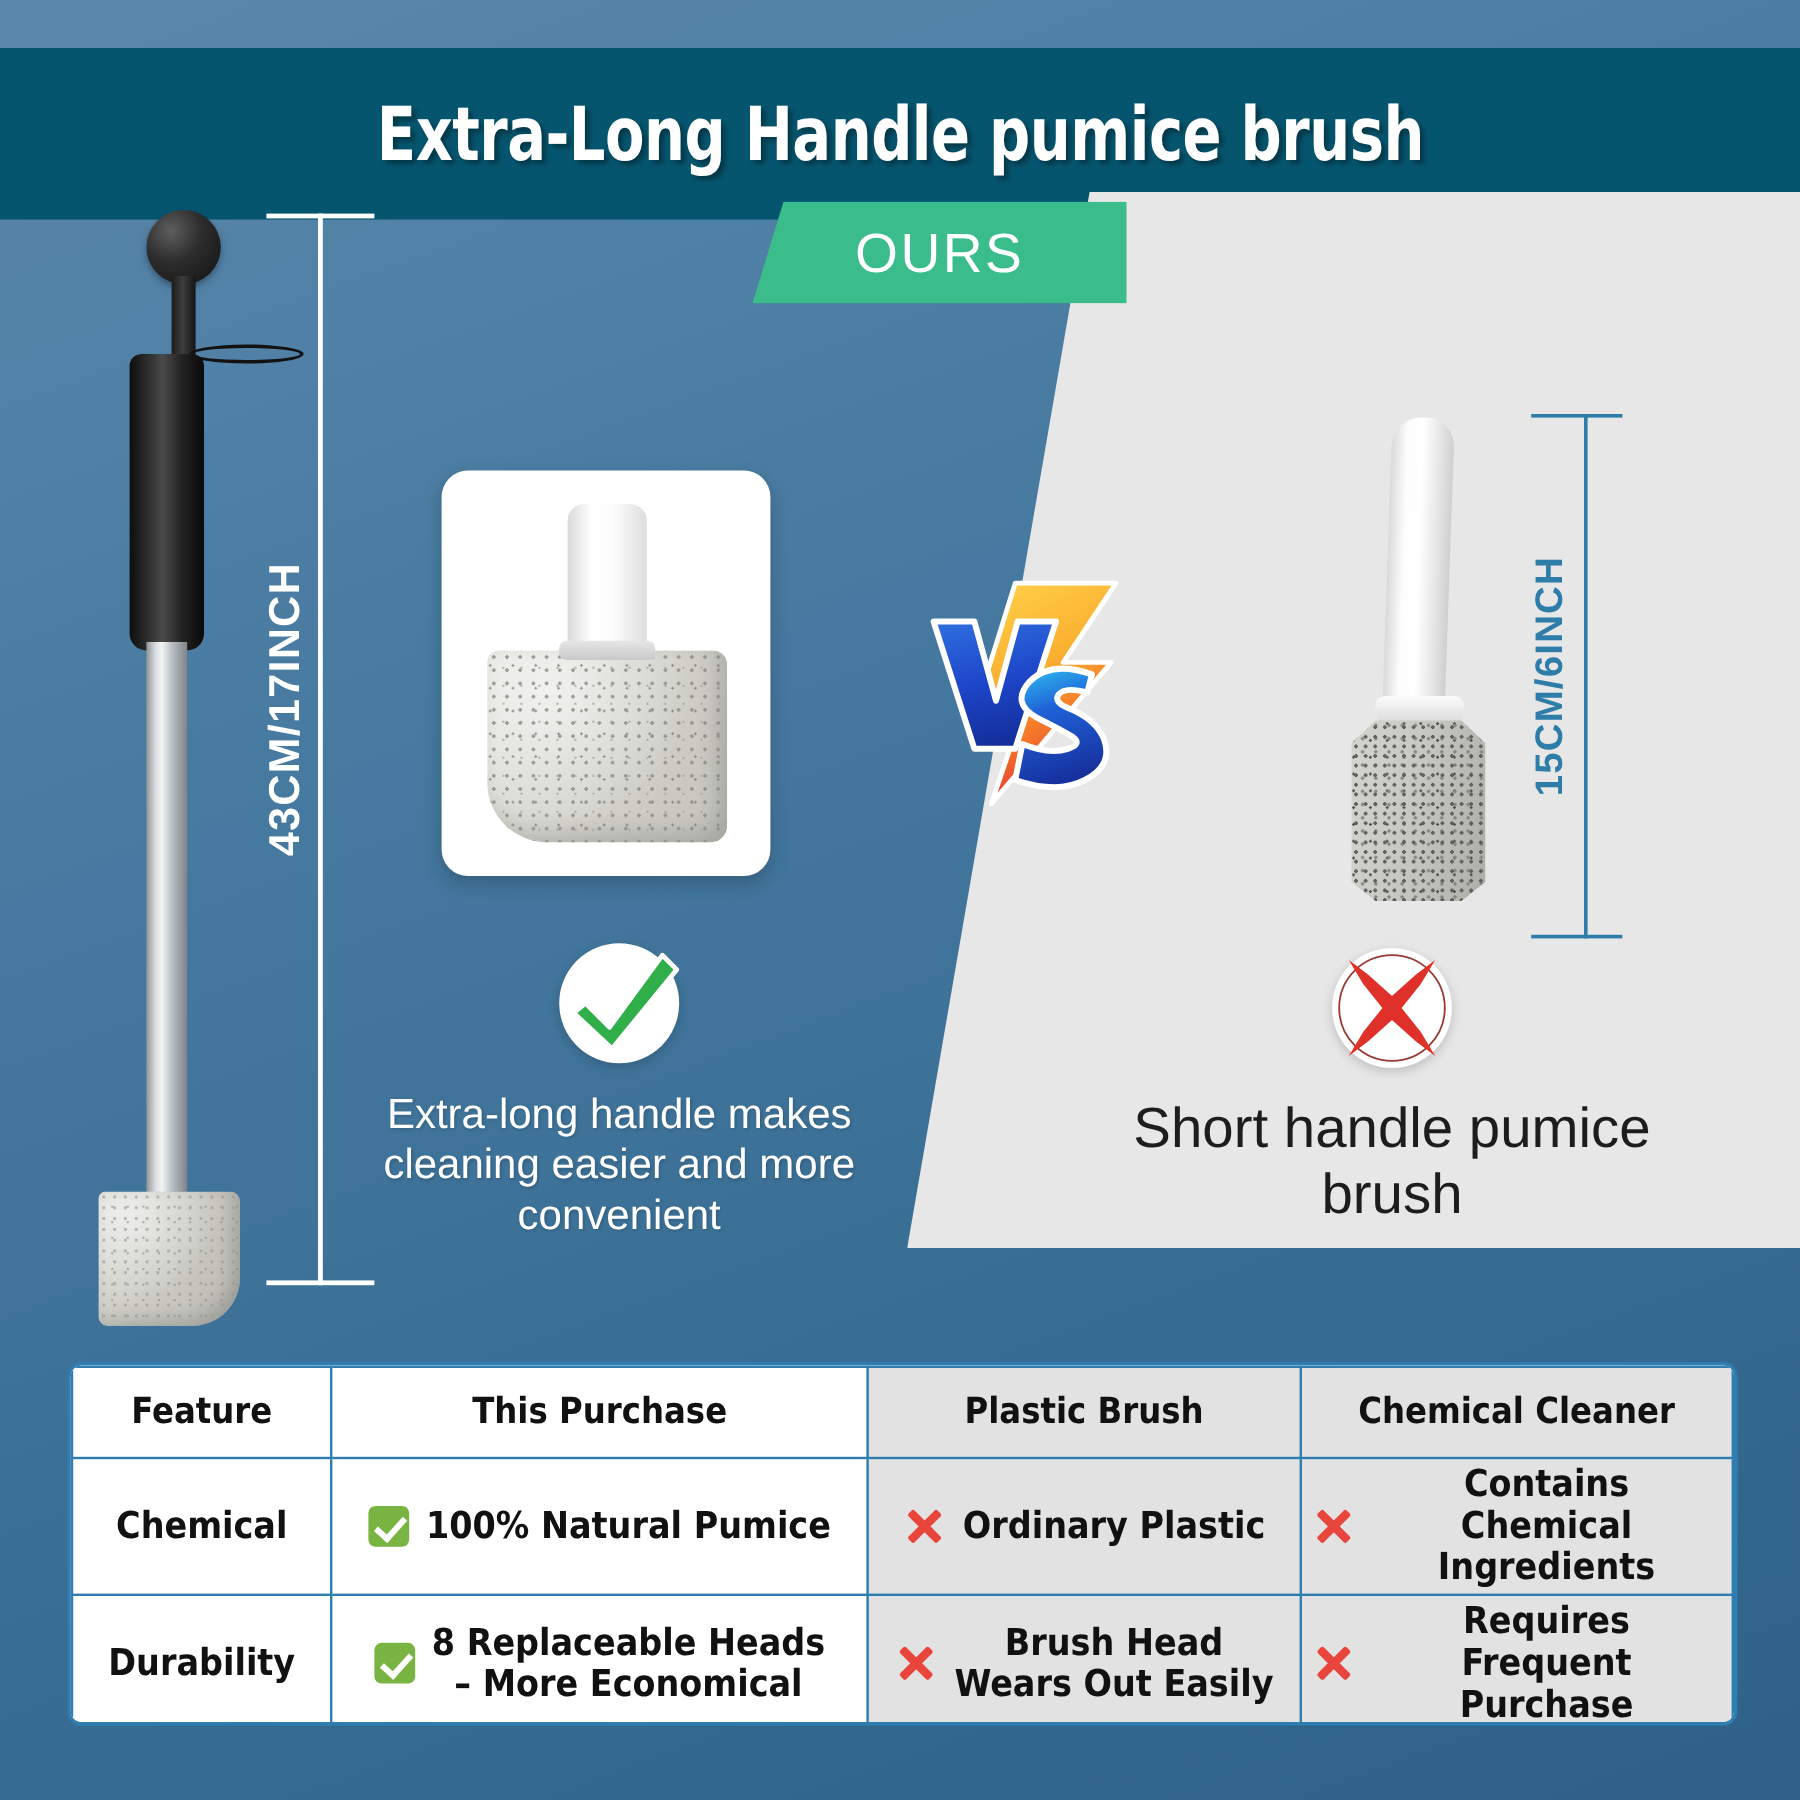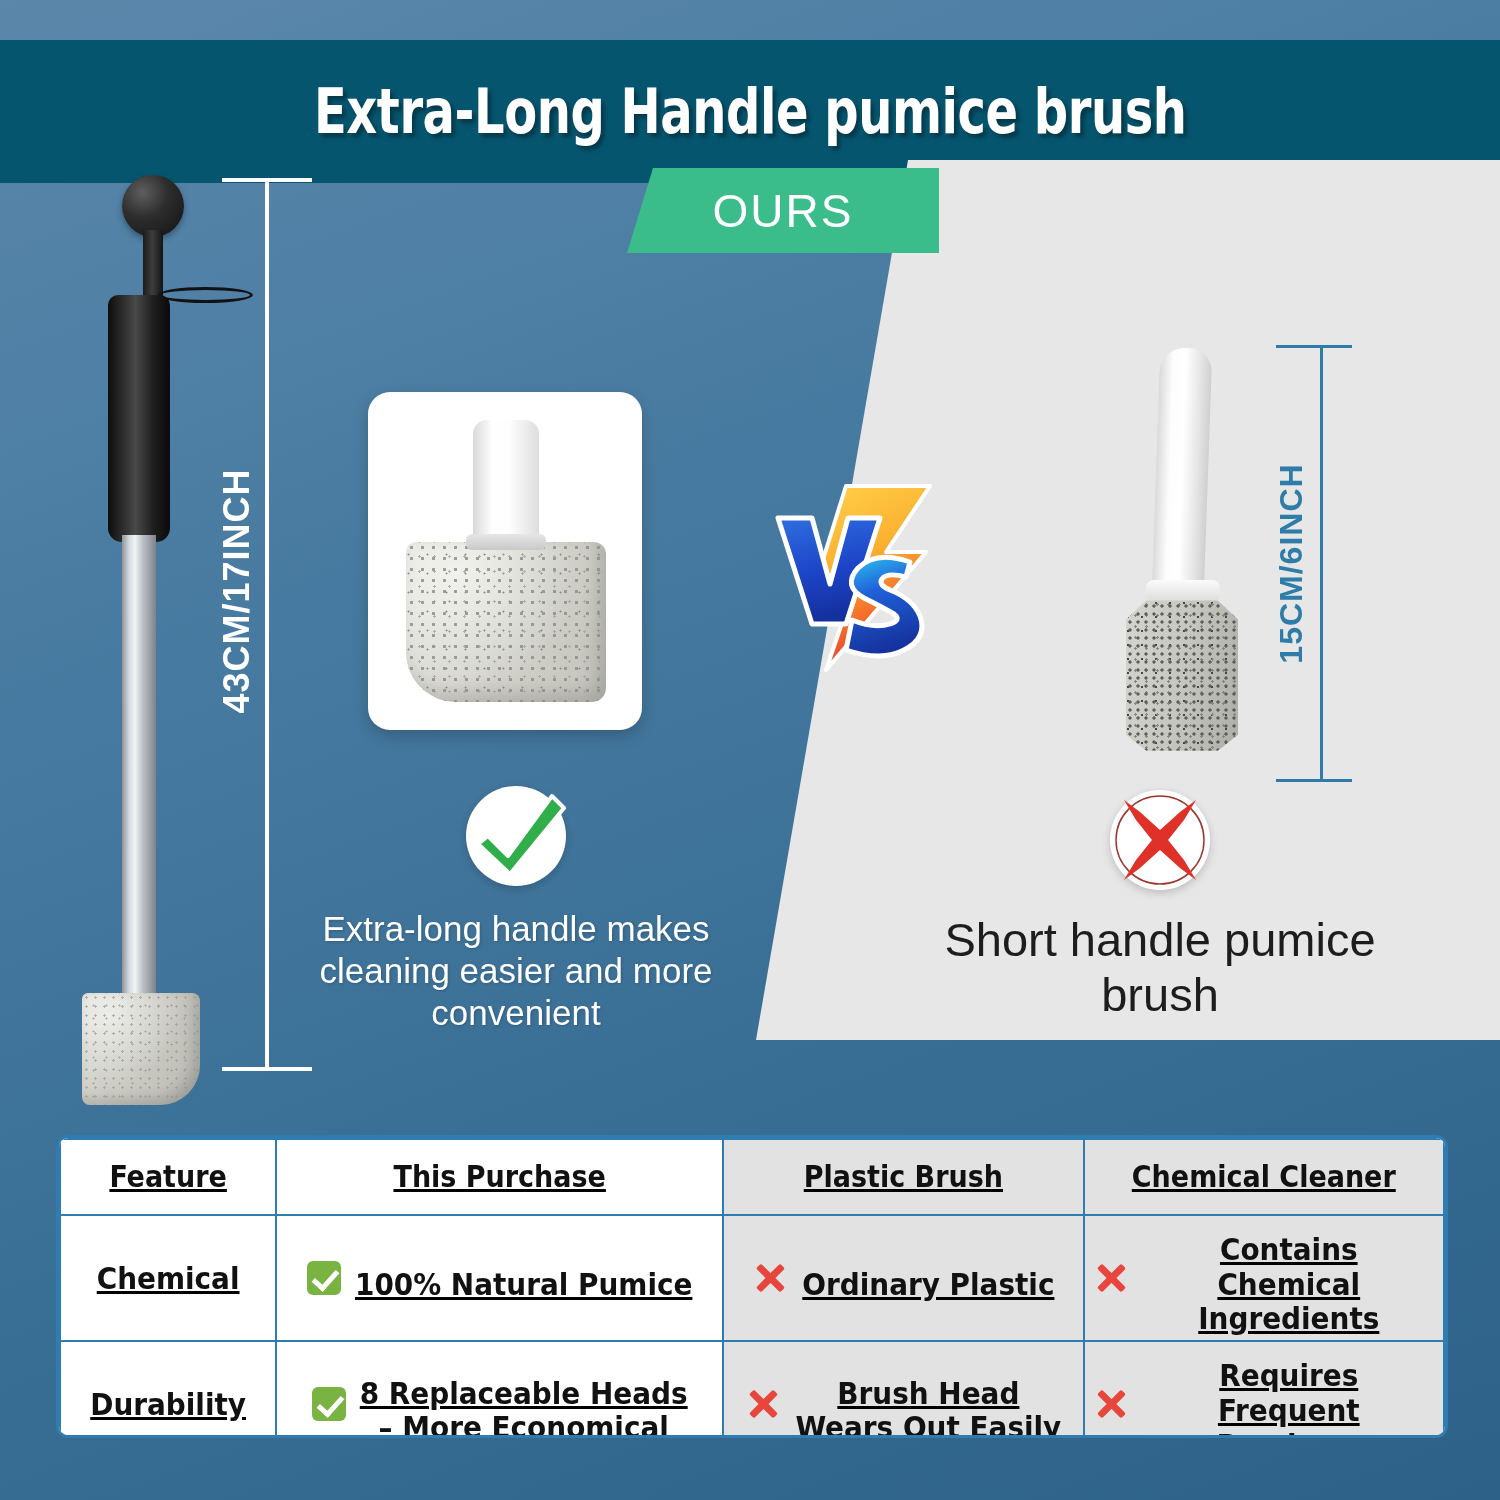--- a/index.html
+++ b/index.html
@@ -204,34 +204,34 @@
   
   #other-verdict { position: absolute; left: 930px; top: 790px; width: 460px; text-align: center; }
   #other-caption { color: #1d1d1d; font-size: 47px; font-weight: 400; }
 
   
   #compare-table {
     position: absolute; left: 56px; top: 1135px; width: 1392px; height: 303px;
     border: 3px solid #2e7cb0; border-radius: 12px; overflow: hidden;
     background: #ffffff;
   }
-  #compare-table table { width: 100%; height: 100%; border-collapse: collapse; text-decoration: underline; }
+  #compare-table table { width: 100%; height: 100%; border-collapse: collapse; }
   #compare-table td {
     border: 2px solid #2e7cb0;
     font-family: "Liberation Sans Narrow", "DejaVu Sans Condensed", "Liberation Sans", sans-serif;
     font-weight: bold; color: #111; text-align: center; vertical-align: middle;
     padding: 4px 8px; line-height: 1.12;
   }
   #compare-table tr.head-row td { font-size: 30px; height: 76px; }
   #compare-table tr.body-row td { font-size: 31px; }
   #compare-table td.col-feature { width: 210px; background: #ffffff; }
   #compare-table td.col-ours    { width: 434px; background: #ffffff; }
   #compare-table td.col-other   { width: 350px; background: #e2e2e2; }
   .cell-flex { display: flex; align-items: center; justify-content: center; gap: 14px; }
-  .cell-text { text-align: center; margin-top: 12px; }
+  .cell-text { text-align: center; }
   .mark { flex: 0 0 auto; }
   .mark-check {
     width: 34px; height: 34px; border-radius: 6px; background: #79b342;
     position: relative; display: inline-block;
   }
   .mark-check::after {
     content: ""; position: absolute; left: 11px; top: 4px;
     width: 10px; height: 20px; border: solid #ffffff;
     border-width: 0 5px 5px 0; transform: rotate(42deg);
   }

